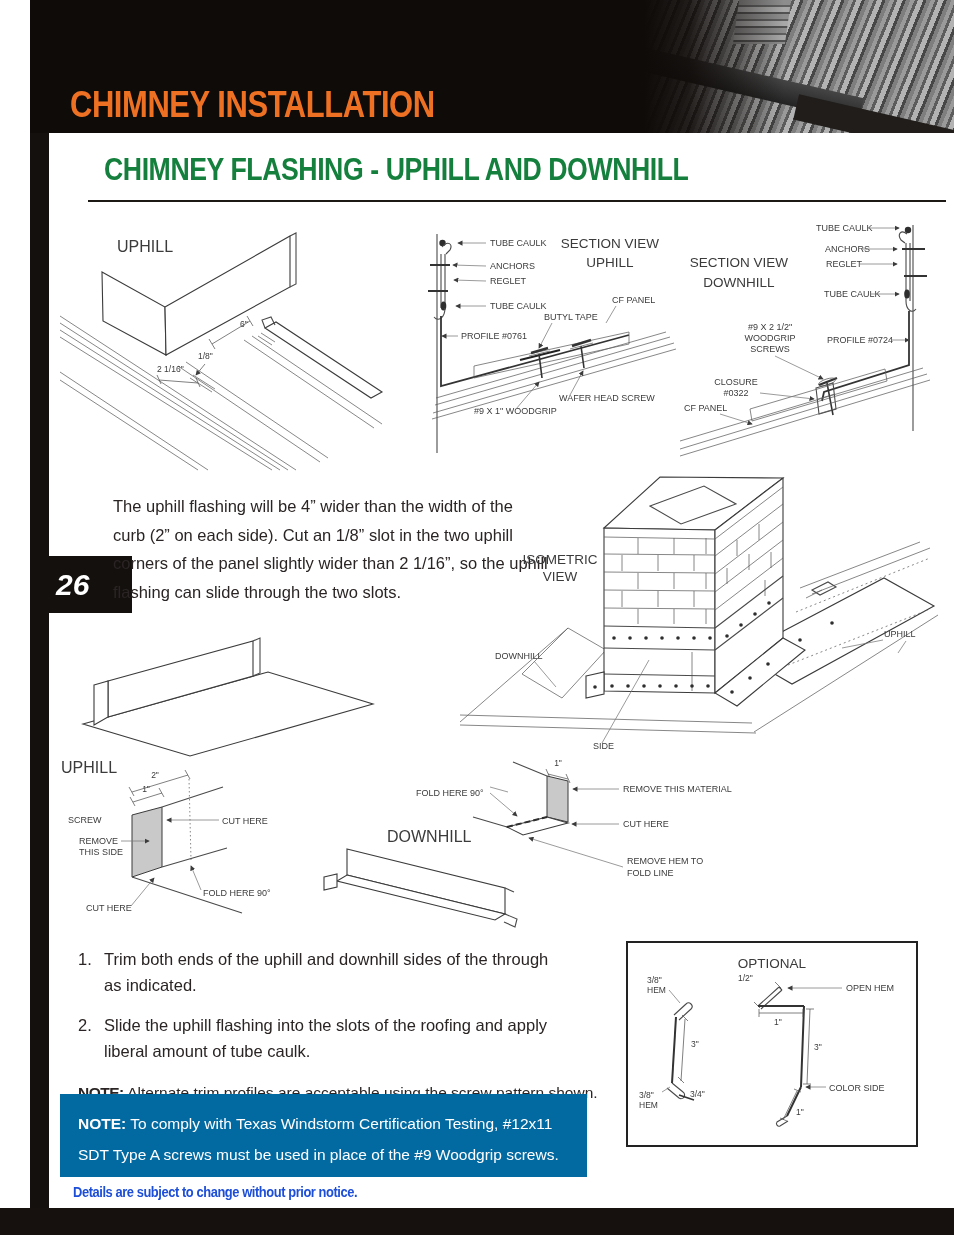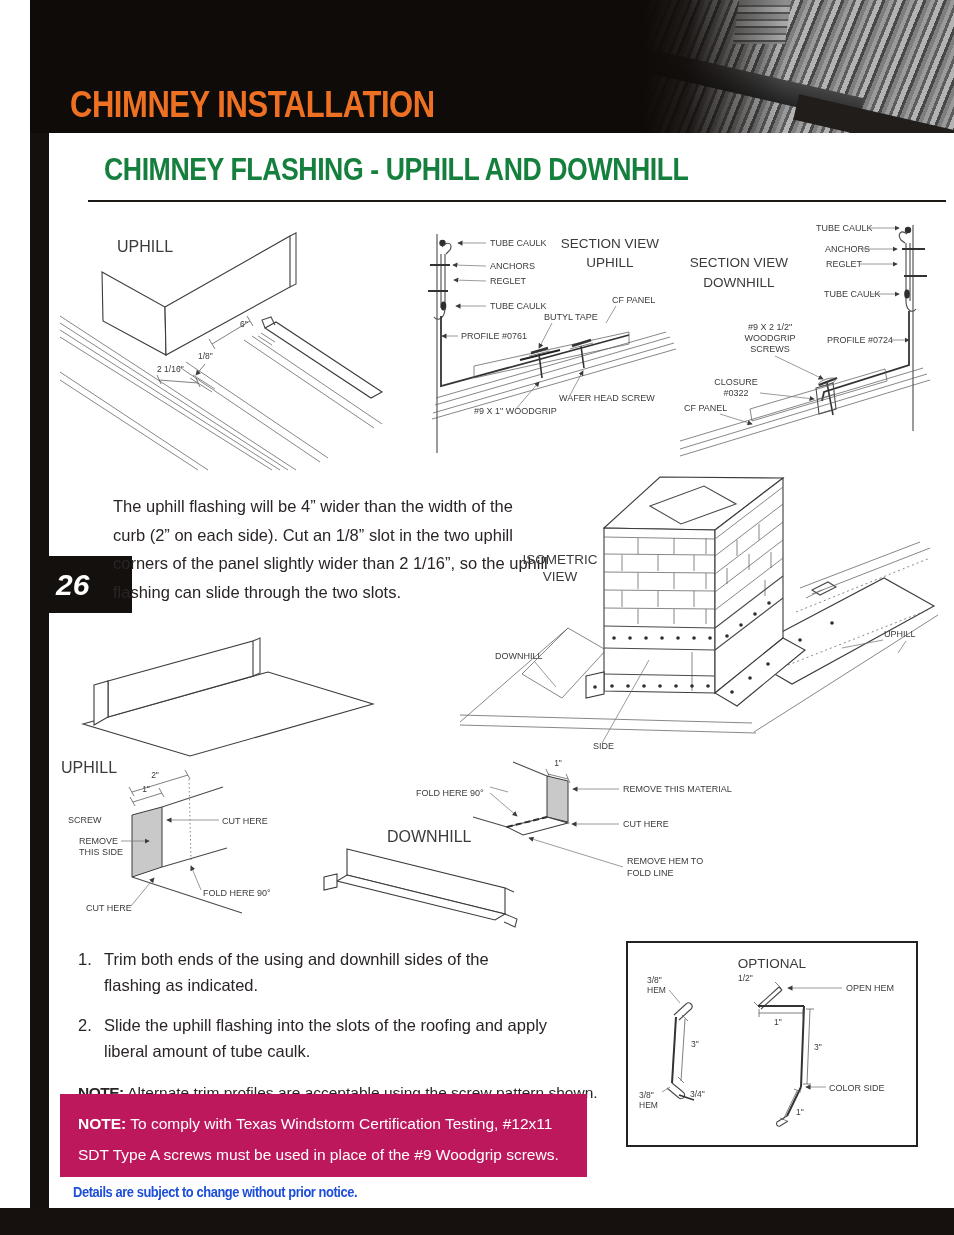--- a/index.html
+++ b/index.html
@@ -29,21 +29,21 @@
   #sec-rule{left:88px;top:200px;width:842px;height:2px;background:#1c1814;}
   
   #intro{left:97px;top:492px;width:436px;font-size:16.5px;line-height:28.5px;color:#2a2524;}
   #steps{left:62px;top:946px;width:540px;font-size:16.5px;line-height:26px;color:#2a2524;}
   .step{display:flex;margin-bottom:14px;}
   .step .num{width:26px;flex:none;}
   .step .txt{width:446px;}
   .inline-note{margin-top:16px;font-size:15.5px;}
   .inline-note b{font-weight:bold;letter-spacing:-.5px;}
   
-  #wnote{left:60px;top:1094px;width:527px;height:83px;background:#be185d;color:#fff;
+  #wnote{left:60px;top:1094px;width:527px;height:83px;background:#0369a1;color:#fff;
          font-size:15.5px;line-height:31px;padding:14px 14px 0 18px;box-sizing:border-box;}
   #wnote b{font-weight:bold;}
   
   #disclaimer{left:57px;top:1183px;font-size:15px;font-weight:bold;color:#1d4ed8;white-space:nowrap;}
   #footbar{left:0;top:1208px;width:954px;height:27px;background:#16110f;}
   
   #optbox{left:626px;top:941px;width:292px;height:206px;border:2px solid #222;box-sizing:border-box;background:#fff;text-align:center;}
   
   svg{position:absolute;overflow:visible;}
   svg text{fill:#3b3b3b;font-family:"Liberation Sans",sans-serif;}
@@ -360,21 +360,21 @@
       <polygon class="lnw" points="37,104 195,143 195,169 37,130"></polygon>
       <polygon class="lnw" points="37,130 195,169 185,175 27,136"></polygon>
       <polygon class="lnw" points="14,132 27,129 27,142 14,145"></polygon>
       <path class="ln" d="M195,169 l12,5 l-2,8 l-11,-5 M195,143 l9,4"></path>
     </g>
   </svg>
 
   <div id="steps" class="abs">
     <div class="step">
       <span class="num">1.</span>
-      <span class="txt">Trim both ends of the using and downhill sides of the flashing as indicated.</span>
+      <span class="txt">Trim both ends of the uphill and downhill sides of the through as indicated.</span>
     </div>
     <div class="step">
       <span class="num">2.</span>
       <span class="txt">Slide the uphill flashing into the slots of the roofing and apply liberal amount of tube caulk.</span>
     </div>
     <div class="inline-note">
       <b>NOTE:</b><span> Alternate trim profiles are acceptable using the screw pattern shown.</span>
     </div>
   </div>
 

